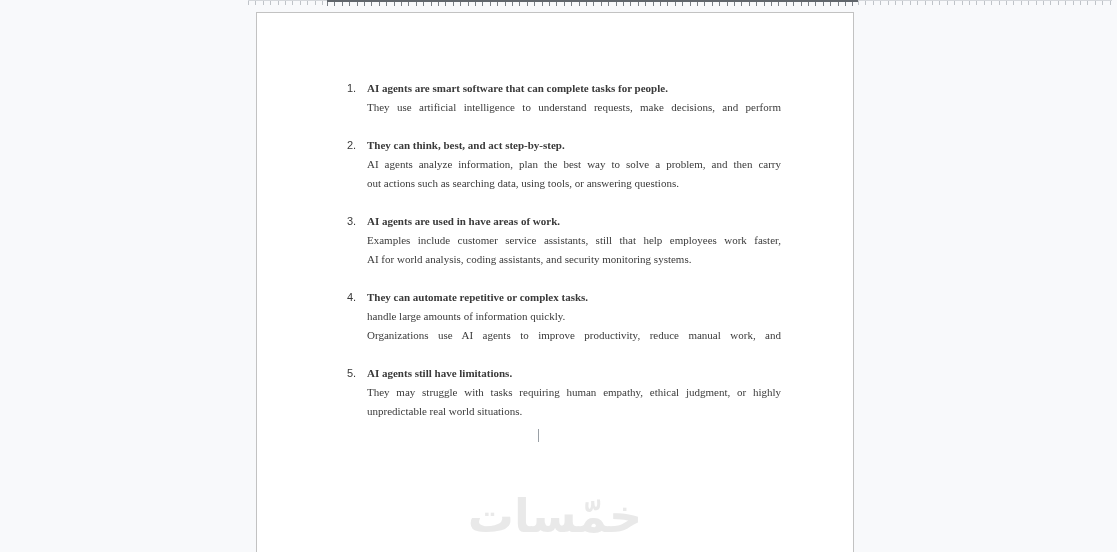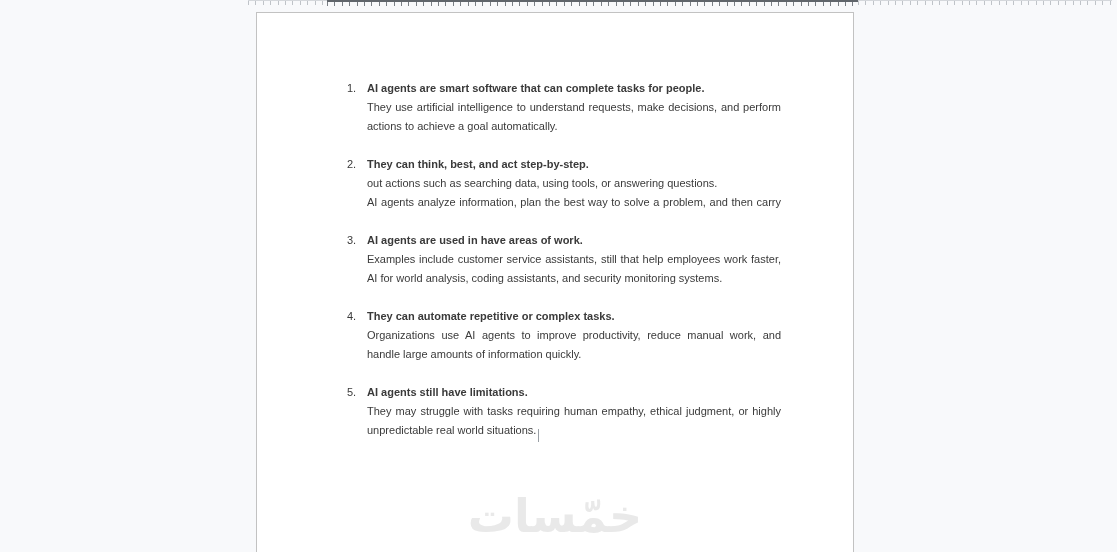--- a/index.html
+++ b/index.html
@@ -56,20 +56,21 @@
     color: #3a3a3a;
     font-size: 11px;
     line-height: 19px;
   }
   .item-number {
     flex: 0 0 20px;
     width: 20px;
   }
   .item-text {
     width: 414px;
+    font-family: Liberation Serif, serif;
   }
   .item-heading {
     font-weight: 700;
   }
   .body-line {
     text-align: justify;
     text-align-last: justify;
   }
   .body-line.last-line {
     text-align-last: left;
@@ -108,48 +109,47 @@
   </div>
 
   <div class="page">
     <div class="page-content">
 
       <div class="list-item">
         <span class="item-number">1.</span>
         <div class="item-text">
           <div class="item-heading">AI agents are smart software that can complete tasks for people.</div>
           <div class="body-line">They use artificial intelligence to understand requests, make decisions, and perform</div>
-          <div class="body-line last-line">actions to achieve a goal automatically.</div>
         </div>
       </div>
 
       <div class="list-item">
         <span class="item-number">2.</span>
         <div class="item-text">
           <div class="item-heading">They can think, best, and act step-by-step.</div>
+          <div class="body-line">AI agents analyze information, plan the best way to solve a problem, and then carry</div>
           <div class="body-line last-line">out actions such as searching data, using tools, or answering questions.</div>
-          <div class="body-line">AI agents analyze information, plan the best way to solve a problem, and then carry</div>
         </div>
       </div>
 
       <div class="list-item">
         <span class="item-number">3.</span>
         <div class="item-text">
           <div class="item-heading">AI agents are used in have areas of work.</div>
           <div class="body-line">Examples include customer service assistants, still that help employees work faster,</div>
           <div class="body-line last-line">AI for world analysis, coding assistants, and security monitoring systems.</div>
         </div>
       </div>
 
       <div class="list-item">
         <span class="item-number">4.</span>
         <div class="item-text">
           <div class="item-heading">They can automate repetitive or complex tasks.</div>
+          <div class="body-line last-line">handle large amounts of information quickly.</div>
           <div class="body-line">Organizations use AI agents to improve productivity, reduce manual work, and</div>
-          <div class="body-line last-line">handle large amounts of information quickly.</div>
         </div>
       </div>
 
       <div class="list-item">
         <span class="item-number">5.</span>
         <div class="item-text">
           <div class="item-heading">AI agents still have limitations.</div>
           <div class="body-line">They may struggle with tasks requiring human empathy, ethical judgment, or highly</div>
           <div class="body-line last-line">unpredictable real world situations.</div>
         </div>

